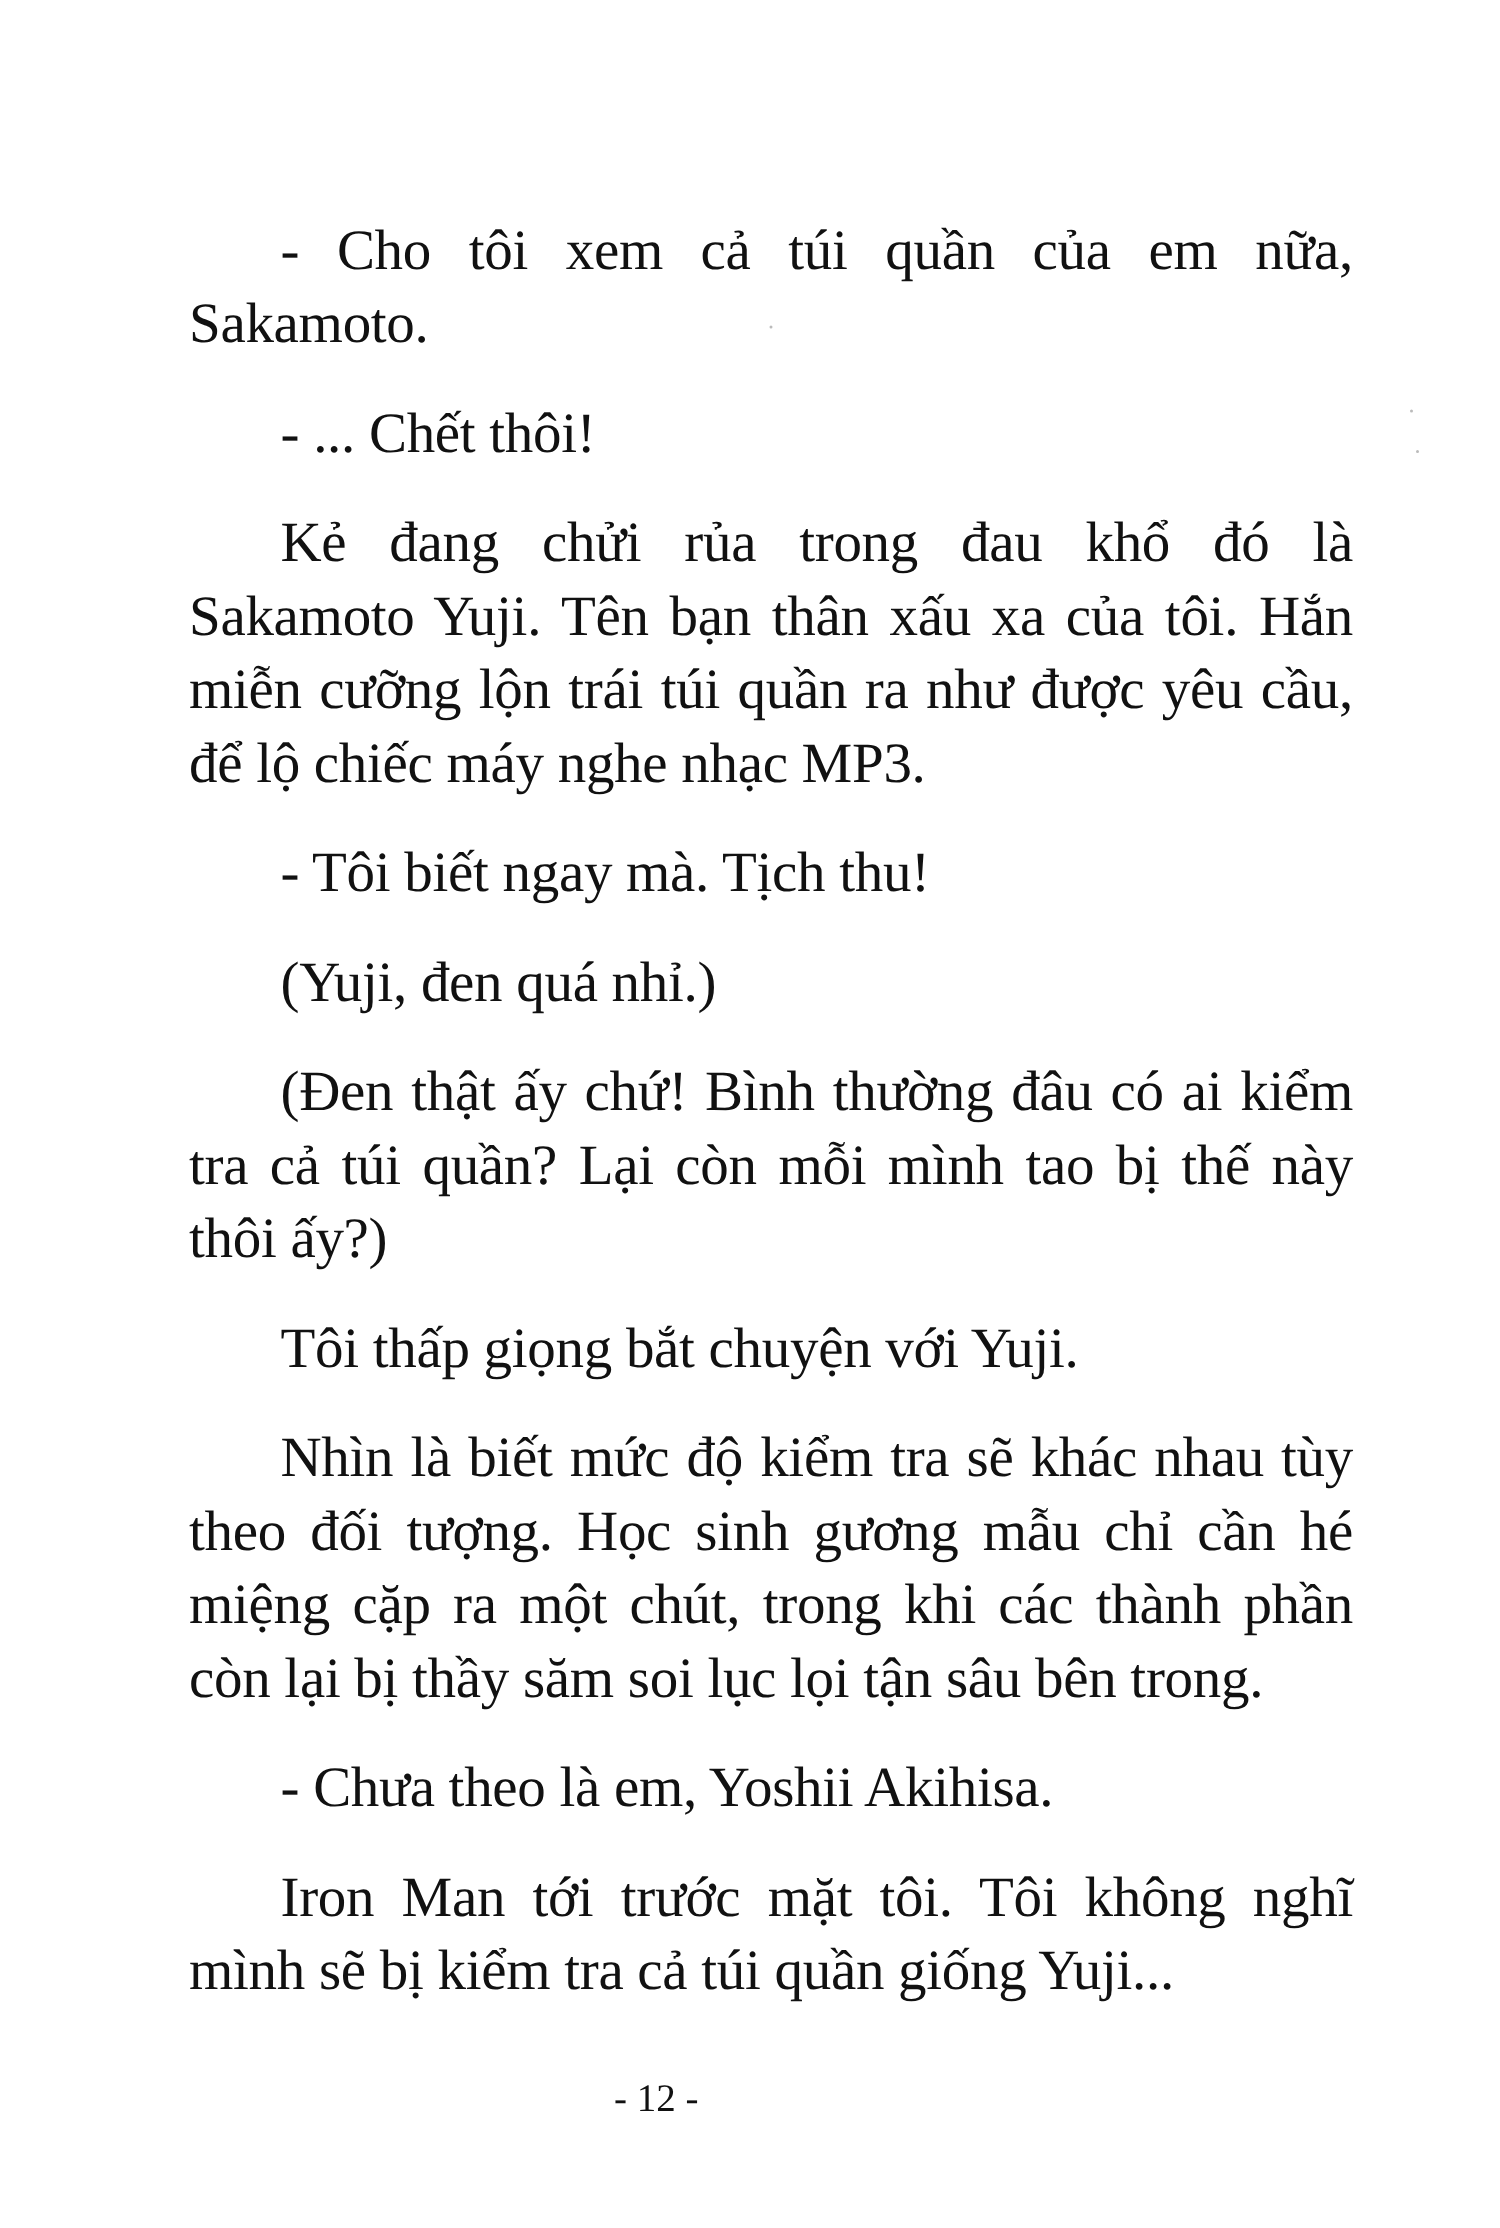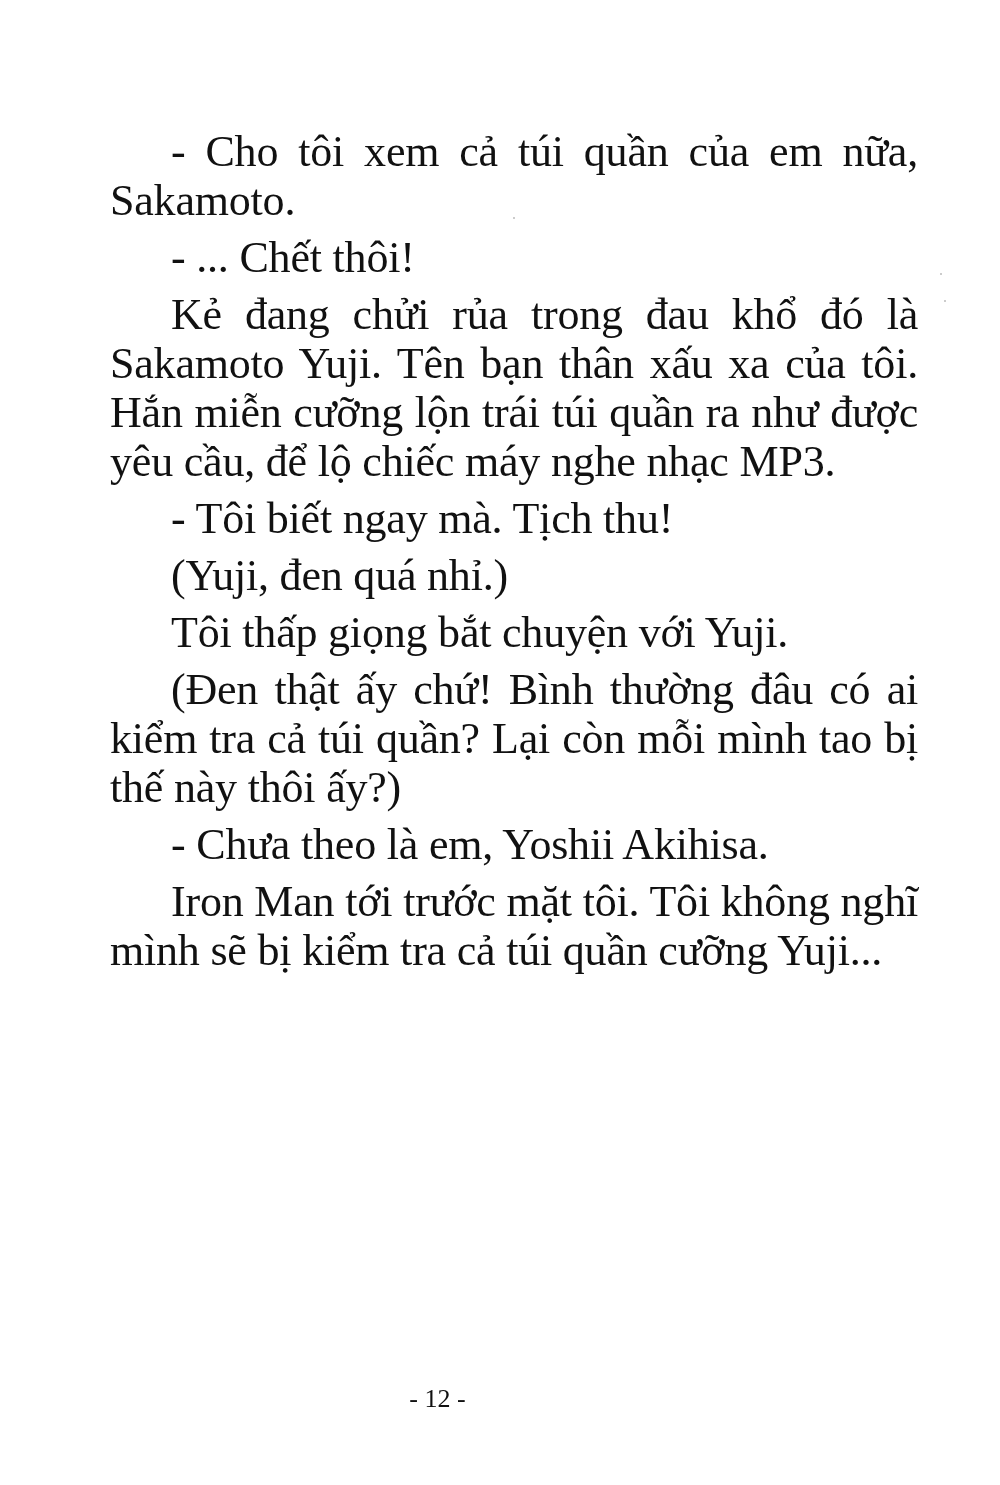--- a/index.html
+++ b/index.html
@@ -15,22 +15,22 @@
       font-family: "Liberation Serif", "DejaVu Serif", serif;
       color: #111111;
     }
     .page {
       position: absolute;
       left: 110px;
       top: 127px;
       width: 808px;
     }
     .para {
-      margin: 0;
-      font-size: 44px;
+      margin: 16px;
+      font-size: 38px;
       line-height: 49px;
       letter-spacing: -0.2px;
       text-align: justify;
       text-align-last: left;
       padding-bottom: 8px;
     }
     .para.indent {
       text-indent: 61px;
     }
     .para.dialogue {
@@ -57,23 +57,24 @@
   </style>
 </head>
 <body>
 
 <div class="page">
   <p class="para dialogue">- Cho tôi xem cả túi quần của em nữa, Sakamoto.</p>
   <p class="para dialogue">- ... Chết thôi!</p>
   <p class="para indent">Kẻ đang chửi rủa trong đau khổ đó là Sakamoto Yuji. Tên bạn thân xấu xa của tôi. Hắn miễn cưỡng lộn trái túi quần ra như được yêu cầu, để lộ chiếc máy nghe nhạc MP3.</p>
   <p class="para dialogue">- Tôi biết ngay mà. Tịch thu!</p>
   <p class="para indent">(Yuji, đen quá nhỉ.)</p>
+  <p class="para indent">(Đen thật ấy chứ! Bình thường đâu có ai kiểm tra cả túi quần? Lại còn mỗi mình tao bị thế này thôi ấy?)</p>
   <p class="para indent">Tôi thấp giọng bắt chuyện với Yuji.</p>
-  <p class="para indent">(Đen thật ấy chứ! Bình thường đâu có ai kiểm tra cả túi quần? Lại còn mỗi mình tao bị thế này thôi ấy?)</p>
+  <p class="para indent">Nhìn là biết mức độ kiểm tra sẽ khác nhau tùy theo đối tượng. Học sinh gương mẫu chỉ cần hé miệng cặp ra một chút, trong khi các thành phần còn lại bị thầy săm soi lục lọi tận sâu bên trong.</p>
   <p class="para dialogue">- Chưa theo là em, Yoshii Akihisa.</p>
-  <p class="para indent">Iron Man tới trước mặt tôi. Tôi không nghĩ mình sẽ bị kiểm tra cả túi quần cưỡng Yuji...</p>
+  <p class="para indent">Iron Man tới trước mặt tôi. Tôi không nghĩ mình sẽ bị kiểm tra cả túi quần giống Yuji...</p>
 </div>
 
 <div class="page-number">- 12 -</div>
 
 <span class="speck" style="left:940px; top:273px;"></span>
 <span class="speck" style="left:944px; top:300px;"></span>
 <span class="speck" style="left:513px; top:217px;"></span>
 
 </body></html>

